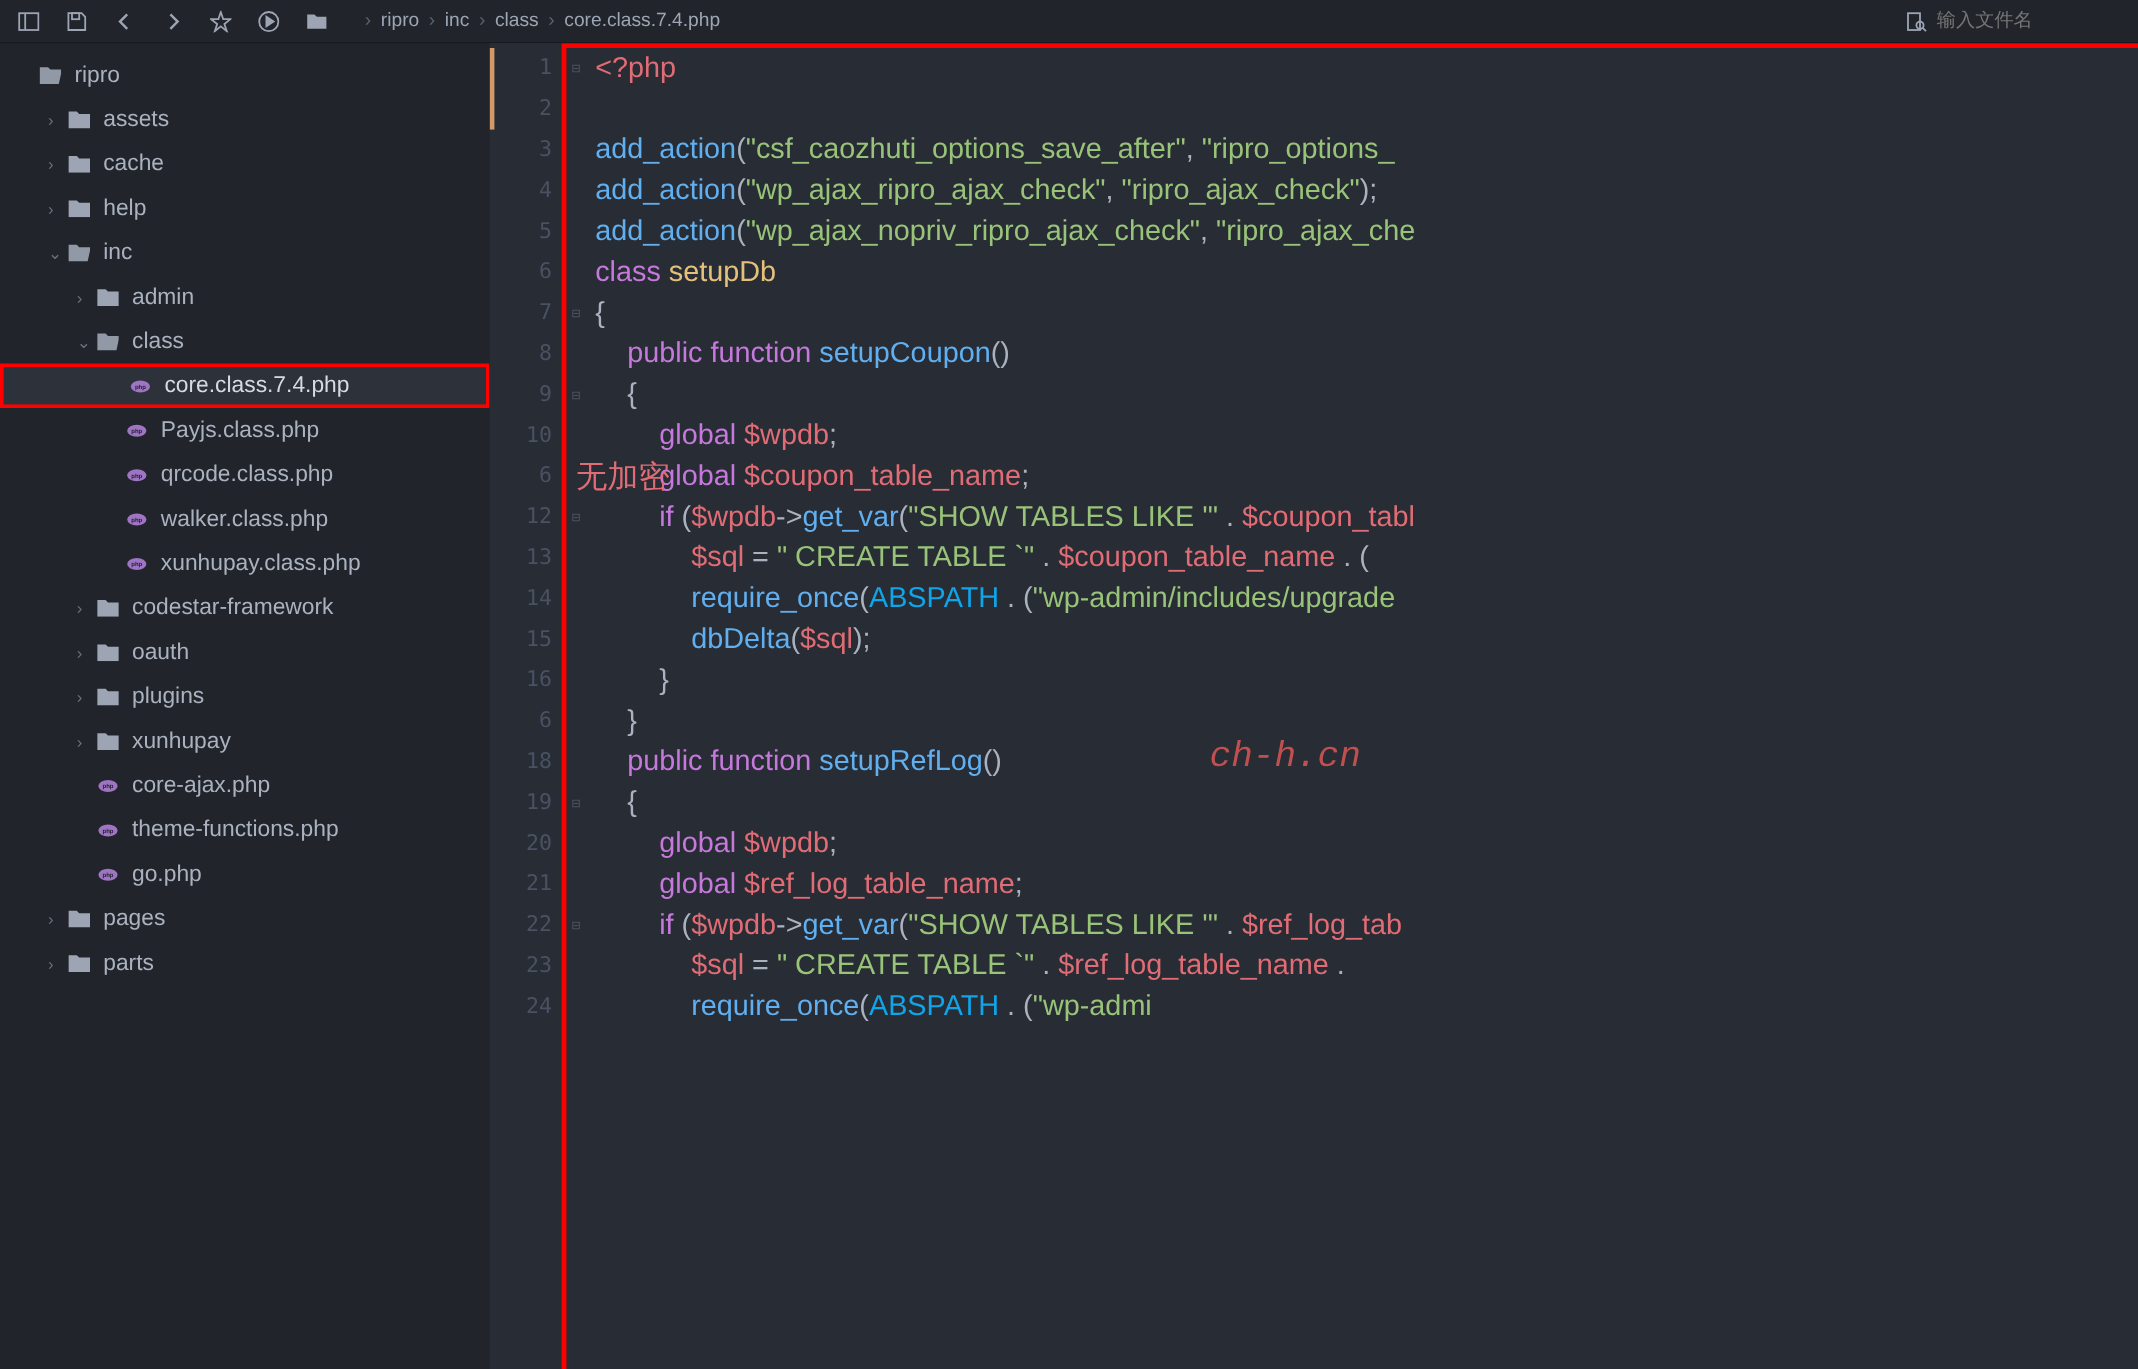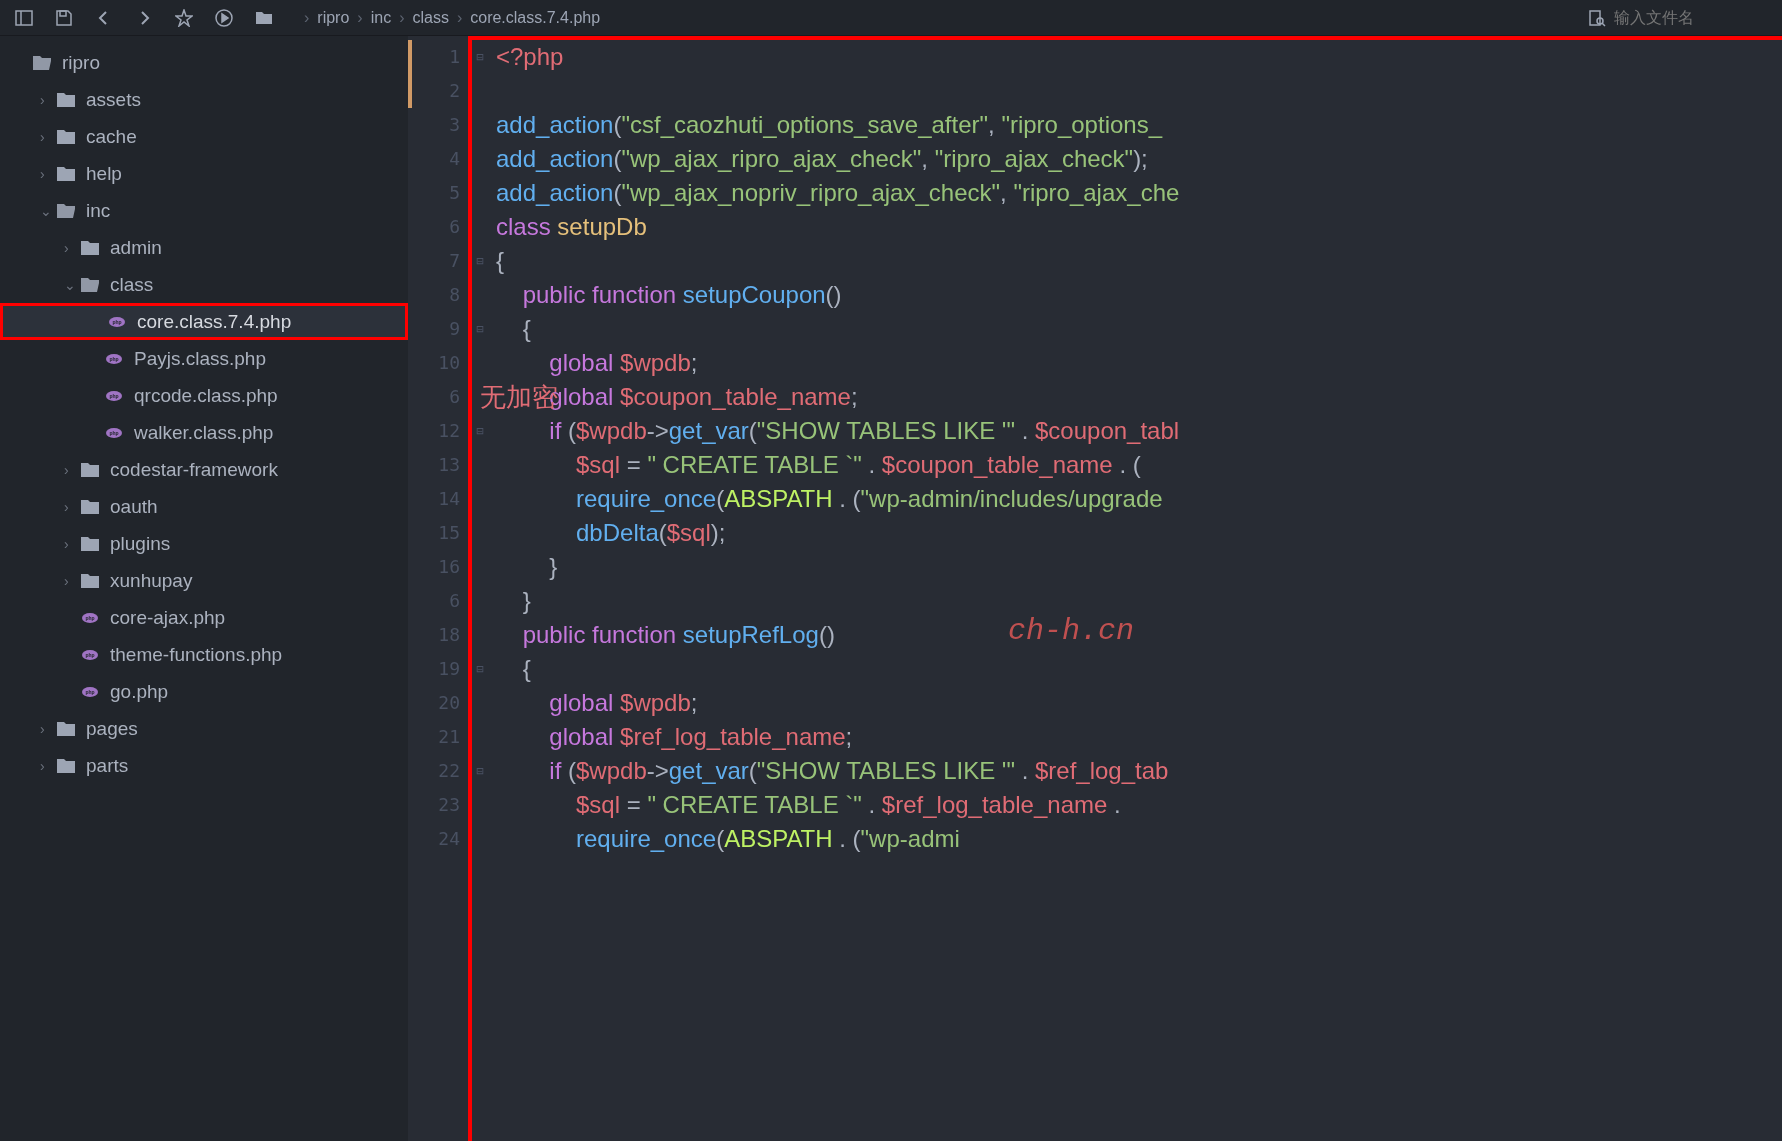--- a/index.html
+++ b/index.html
@@ -164,21 +164,21 @@
       line-height: 34px;
       padding-top: 4px;
     }
     .fold-col div { height: 34px; text-align: center; }
     .tok-tag { color: #e06c75; }
     .tok-func { color: #61afef; }
     .tok-str { color: #98c379; }
     .tok-kw { color: #c678dd; }
     .tok-cls { color: #e5c07b; }
     .tok-var { color: #e06c75; }
-    .tok-const { color: #bef264; }
+    .tok-const { color: #0ea5e9; }
     .tok-punc { color: #abb2bf; }
     .red-border {
       position: absolute;
       border: 4px solid red;
       pointer-events: none;
     }
     .watermark1 {
       position: absolute;
       color: #e06c75;
       font-size: 26px;
@@ -367,20 +367,31 @@
       <div class="tree-item">
         <span style="width: 72px; display: inline-block;"></span>
         <span class="tree-chevron"></span>
         <span class="tree-icon php-icon">
           <svg width="18" height="18" viewBox="0 0 18 18">
             <ellipse cx="9" cy="9" rx="8" ry="5" fill="#a074c4"></ellipse>
             <text x="9" y="11" font-size="5" fill="#21252b" text-anchor="middle" font-weight="bold">php</text>
           </svg>
         </span>
         <span>walker.class.php</span>
+      </div>
+      <div class="tree-item">
+        <span style="width: 72px; display: inline-block;"></span>
+        <span class="tree-chevron"></span>
+        <span class="tree-icon php-icon">
+          <svg width="18" height="18" viewBox="0 0 18 18">
+            <ellipse cx="9" cy="9" rx="8" ry="5" fill="#a074c4"></ellipse>
+            <text x="9" y="11" font-size="5" fill="#21252b" text-anchor="middle" font-weight="bold">php</text>
+          </svg>
+        </span>
+        <span>xunhupay.class.php</span>
       </div>
       <div class="tree-item">
         <span style="width: 48px; display: inline-block;"></span>
         <span class="tree-chevron">›</span>
         <span class="tree-icon folder-icon">
           <svg width="18" height="15" viewBox="0 0 18 15" fill="currentColor">
             <path d="M0 1h7l2 2h9v12H0z"></path>
           </svg>
         </span>
         <span>codestar-framework</span>

